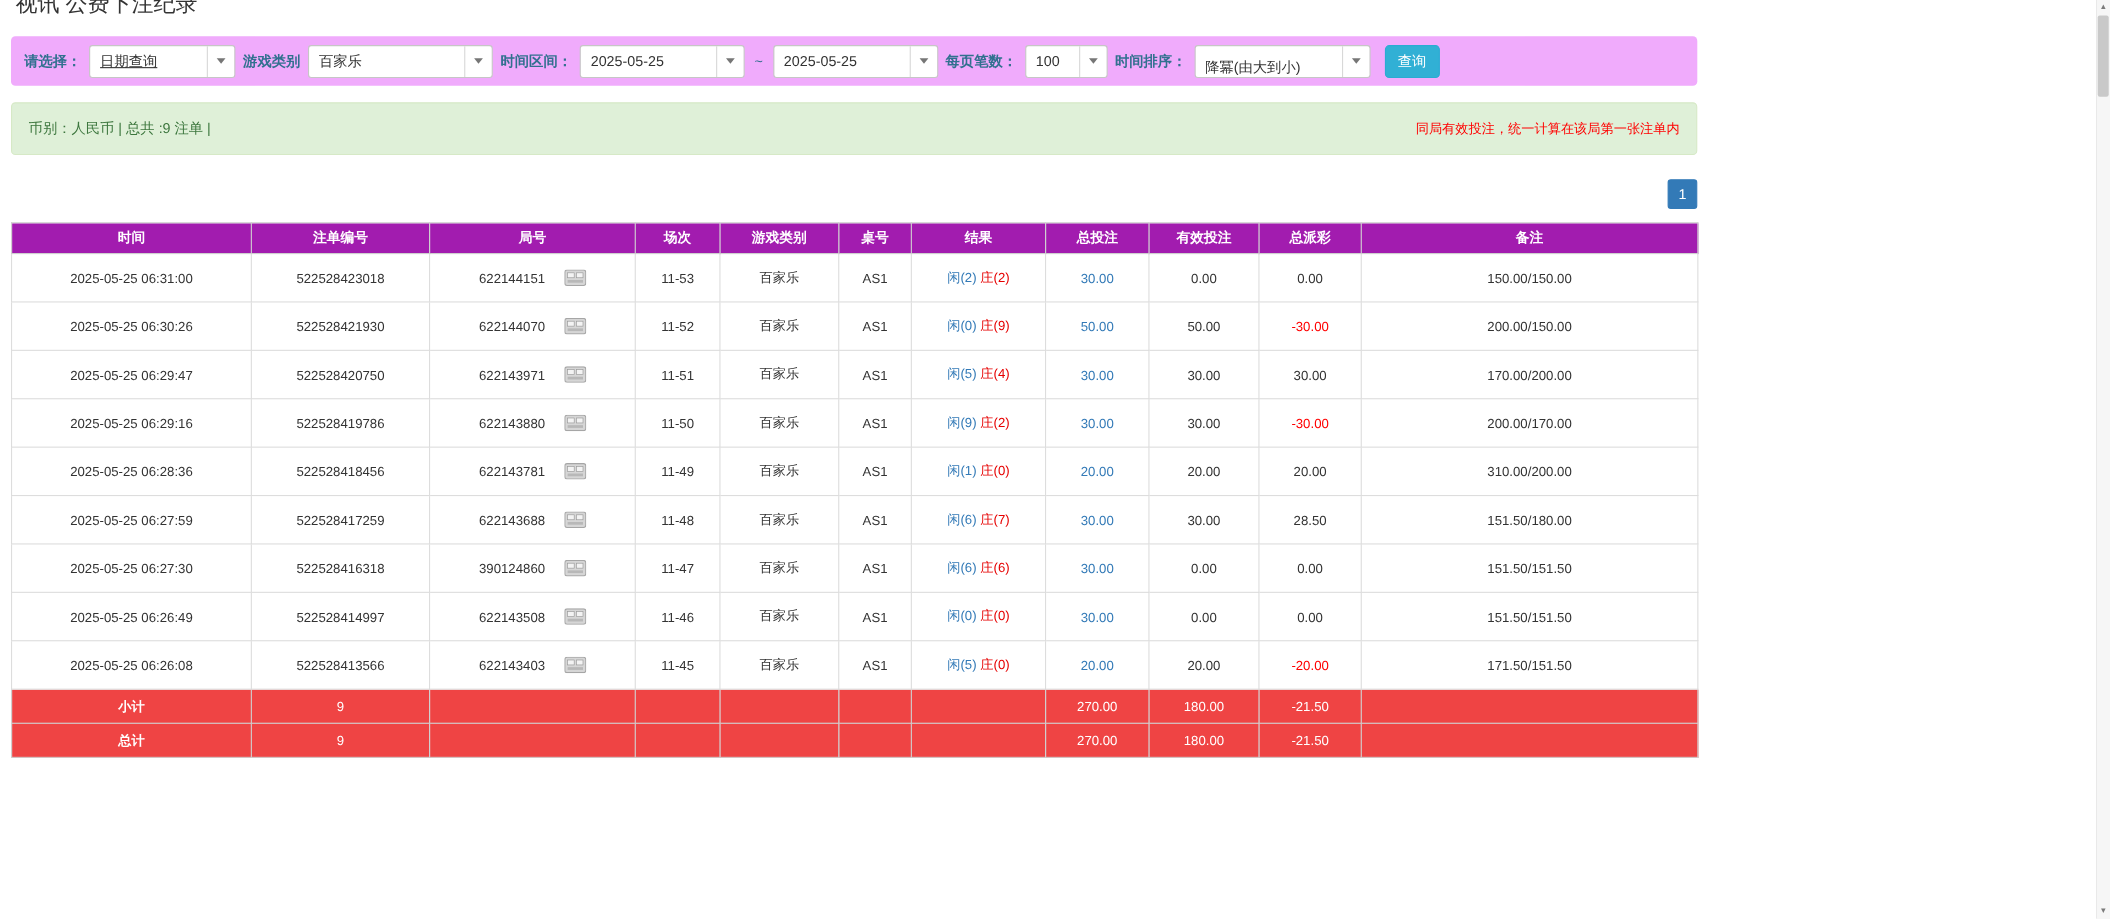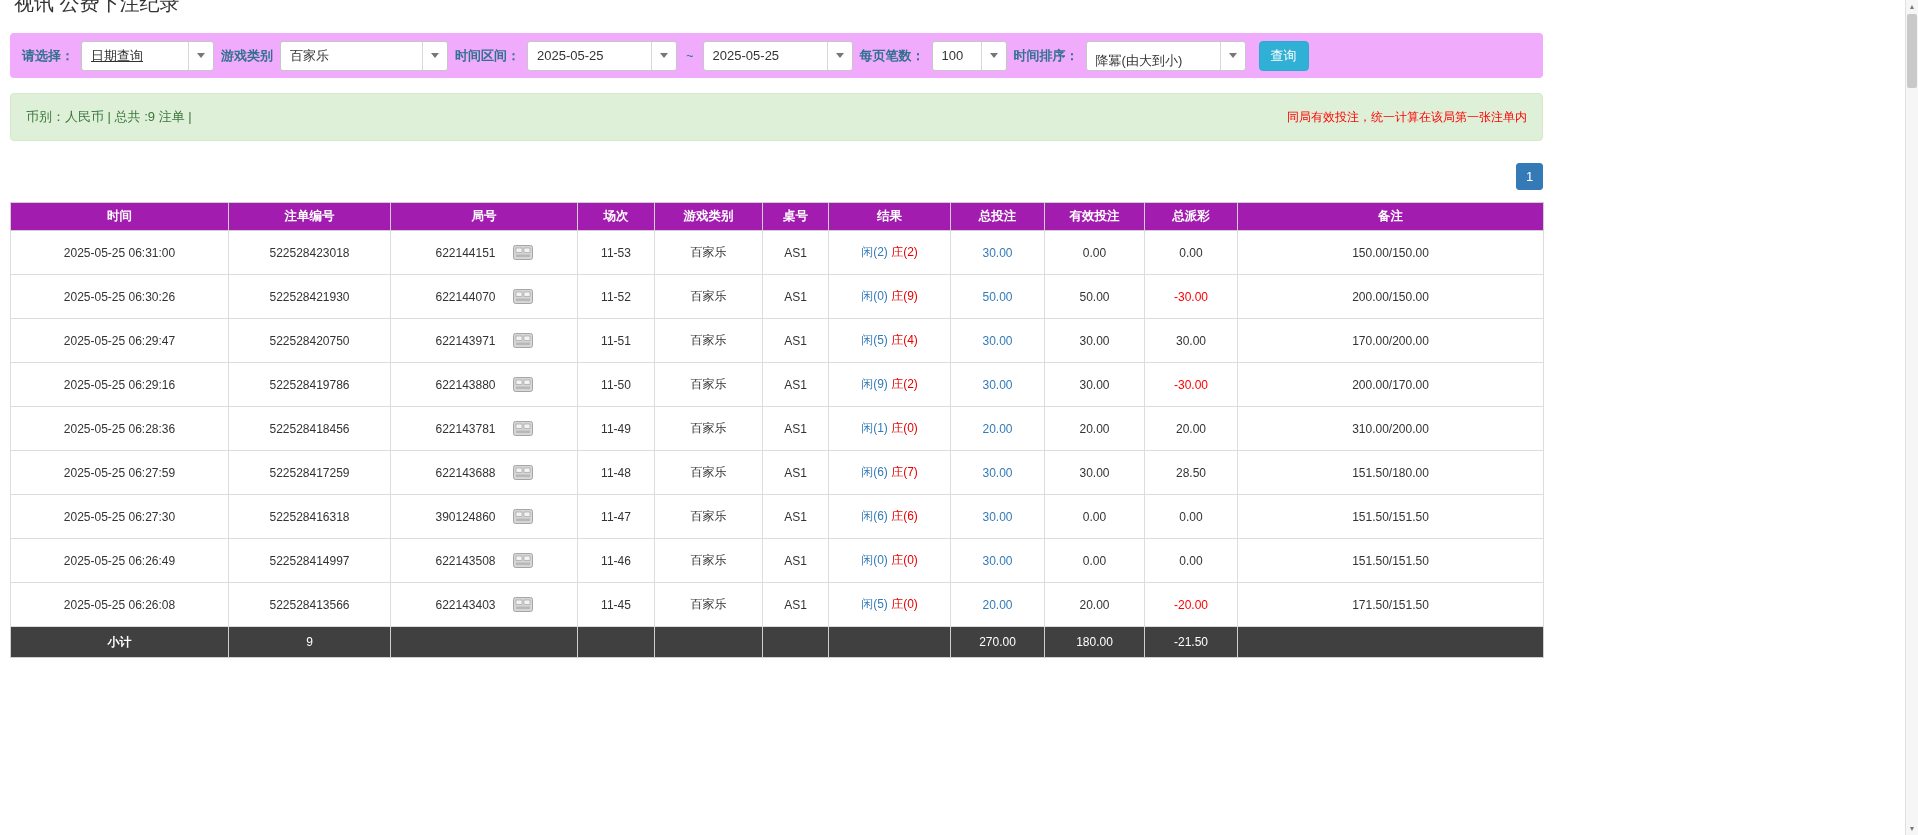--- a/index.html
+++ b/index.html
@@ -29,21 +29,21 @@
   .summary-right { color:#ff0000; font-size:12px; }
 
   
   .pager { display:flex; justify-content:flex-end; margin:22px 0 12px; }
   .page-btn { min-width:27px; height:27px; background:#337ab7; border:1px solid #337ab7; color:#fff; font-size:13px; display:flex; align-items:center; justify-content:center; border-radius:3px; cursor:pointer; }
 
   
   table { width:100%; border-collapse:collapse; table-layout:fixed; }
   thead th { background:#a21caf; color:#fff; font-size:12.5px; font-weight:bold; text-align:center; height:28px; padding:0 4px; border:1px solid #cfcfcf; }
   tbody td { background:#fff; color:#333; font-size:12px; text-align:center; height:44px; padding:0 4px; border:1px solid #ddd; overflow:hidden; white-space:nowrap; }
-  tr.footer-row td { background:#404040; color:#fff; font-size:12px; text-align:center; height:31px; border:1px solid #cfcfcf; }
+  tr.footer-row td { background:#ef4444; color:#fff; font-size:12px; text-align:center; height:31px; border:1px solid #cfcfcf; }
   tr.footer-row td:first-child { font-weight:bold; }
   .blue { color:#337ab7; text-decoration:none; cursor:pointer; }
   .red { color:#ff0000; }
   .player { color:#337ab7; }
   .banker { color:#e60000; }
   .round-wrap { display:inline-flex; align-items:center; gap:17px; }
   .round-icon { display:inline-flex; cursor:pointer; }
 
   
   .scrollbar { position:fixed; top:0; right:0; width:13px; height:100%; background:#f6f6f6; border-left:1px solid #e0e0e0; }
@@ -363,20 +363,33 @@
           <td></td>
           <td></td>
           <td></td>
           <td></td>
           <td></td>
           <td>270.00</td>
           <td>180.00</td>
           <td class="red">-21.50</td>
           <td></td>
         </tr>
+        <tr class="footer-row">
+          <td>总计</td>
+          <td>9</td>
+          <td></td>
+          <td></td>
+          <td></td>
+          <td></td>
+          <td></td>
+          <td>270.00</td>
+          <td>180.00</td>
+          <td class="red">-21.50</td>
+          <td></td>
+        </tr>
       </tfoot>
   </table>
 
 </div>
 
 <div class="scrollbar">
   <div class="scroll-arrow">▲</div>
   <div class="scroll-thumb"></div>
   <div class="scroll-arrow down">▼</div>
 </div>

